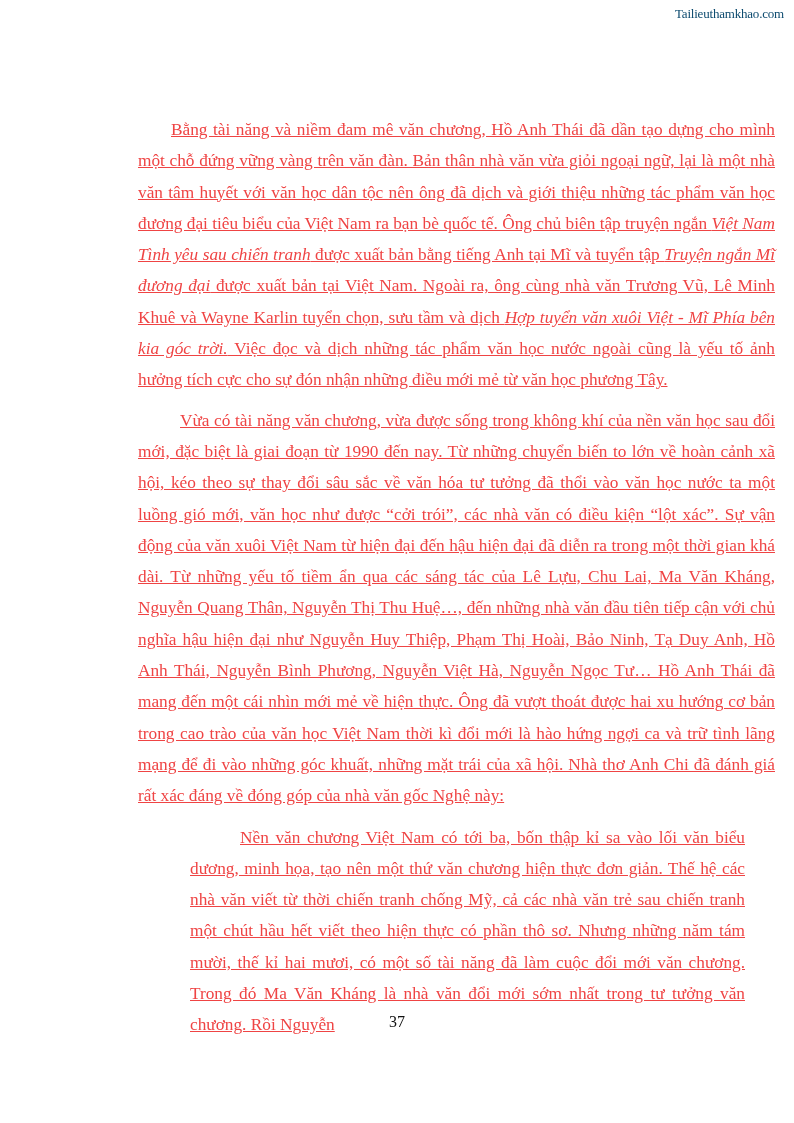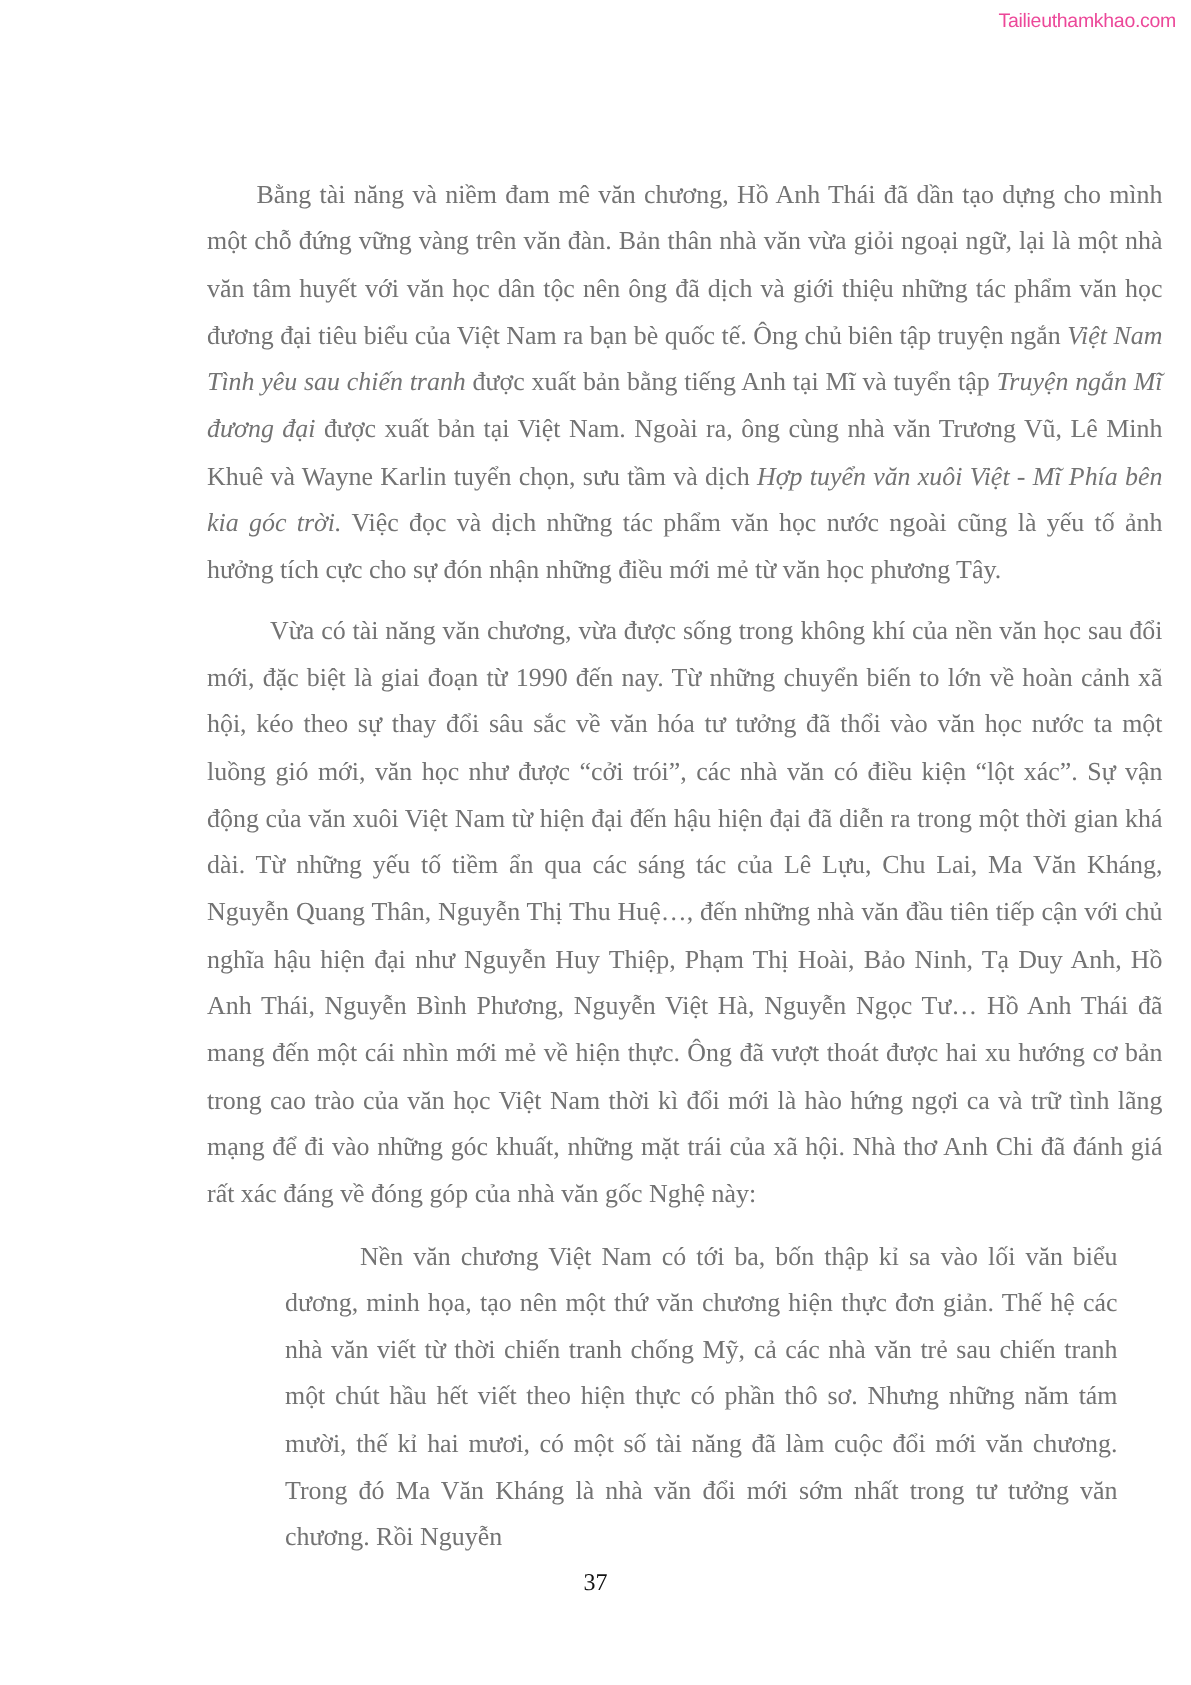--- a/index.html
+++ b/index.html
@@ -1,36 +1,36 @@
 <!DOCTYPE html>
 <html><head>
 <meta charset="utf-8">
 <style>
   html, body { margin: 0; padding: 0; background: #ffffff; }
   body { width: 794px; height: 1123px; position: relative; overflow: hidden; }
   .watermark {
     position: absolute; top: 6px; right: 10px;
-    font-family: Liberation Sans, sans-serif; font-size: 13px;
-    color: #ec4899; letter-spacing: -0.2px;
+    font-family: Liberation Serif, serif; font-size: 13px;
+    color: #0c4a6e; letter-spacing: -0.2px;
   }
   .page {
     position: absolute; left: 138px; top: 114px; width: 637px;
     font-family: "Liberation Serif", serif; font-size: 17.3px;
-    line-height: 31.3px; color: #737373;
+    line-height: 31.3px; color: #ef4444; text-decoration: underline;
   }
   .para { margin: 0; text-align: justify; text-indent: 33px; }
   .para + .para { margin-top: 9px; }
   .para.p2 { text-indent: 42px; }
   .quote {
     margin: 10px 0 0 52px; width: 555px; text-align: justify;
     text-indent: 50px; line-height: 31.3px;
   }
   i { font-style: italic; }
   .page-number {
-    position: absolute; top: 1047px; left: 0; width: 794px; text-align: center;
+    position: absolute; top: 1013px; left: 0; width: 794px; text-align: center;
     font-family: "Liberation Serif", serif; font-size: 16px; color: #111;
   }
 </style>
 </head>
 <body>
 
 <div class="watermark">Tailieuthamkhao.com</div>
 
 <div class="page">
   <p class="para"><span>Bằng tài năng và niềm đam mê văn chương, Hồ Anh Thái đã dần tạo dựng cho mình một chỗ đứng vững vàng trên văn đàn. Bản thân nhà văn vừa giỏi ngoại ngữ, lại là một nhà văn tâm huyết với văn học dân tộc nên ông đã dịch và giới thiệu những tác phẩm văn học đương đại tiêu biểu của Việt Nam ra bạn bè quốc tế. Ông chủ biên tập truyện ngắn </span><i>Việt Nam Tình yêu sau chiến tranh</i><span> được xuất bản bằng tiếng Anh tại Mĩ và tuyển tập </span><i>Truyện ngắn Mĩ đương đại</i><span> được xuất bản tại Việt Nam. Ngoài ra, ông cùng nhà văn Trương Vũ, Lê Minh Khuê và Wayne Karlin tuyển chọn, sưu tầm và dịch </span><i>Hợp tuyển văn xuôi Việt - Mĩ Phía bên kia góc trời.</i><span> Việc đọc và dịch những tác phẩm văn học nước ngoài cũng là yếu tố ảnh hưởng tích cực cho sự đón nhận những điều mới mẻ từ văn học phương Tây.</span></p>

